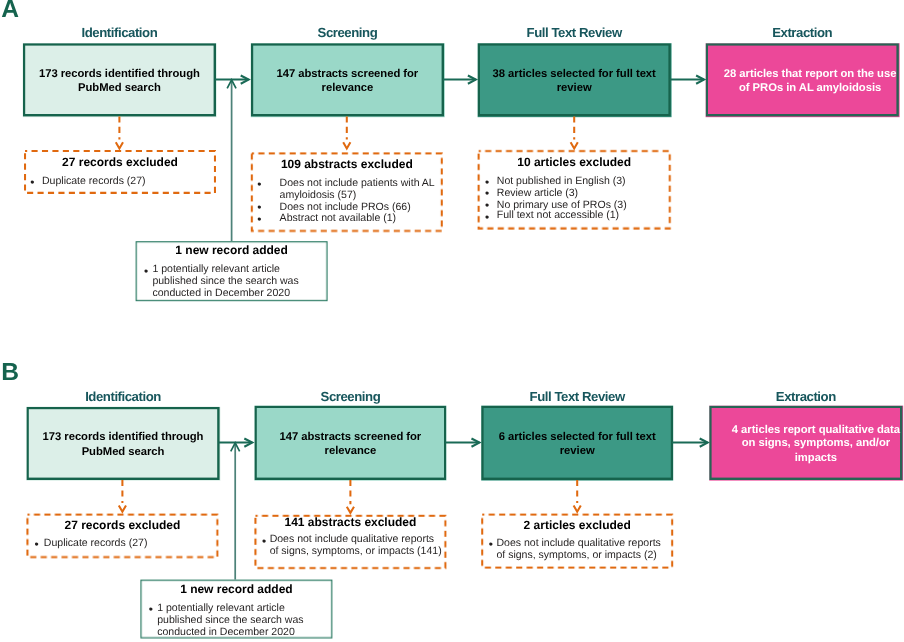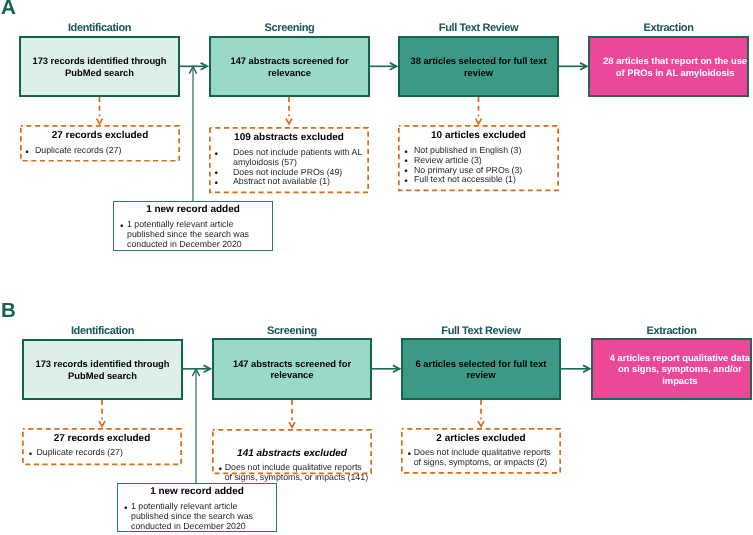--- a/index.html
+++ b/index.html
@@ -61,21 +61,21 @@
         <li style="padding-left:15px;"><span class="bl" style="left:5.2px;">•</span><span>Duplicate records (27)</span></li>
     </ul>
   </div>
   <div class="abs dbox" style="left:209px;top:127px;width:160px;height:66.2px;">
     <svg class="db" width="160" height="66.2" viewBox="0 0 160 66.2">
         <rect x="0.85" y="0.85" width="158.3" height="64.5" fill="none" stroke="#e0690f" stroke-width="1.7" stroke-dasharray="5.1 3.6" stroke-dashoffset="3.3"></rect>
       </svg>
     <div class="hd" style="margin-top:6px;">109 abstracts excluded</div>
     <ul class="items" style="margin-top:6px;">
         <li style="padding-left:24px;"><span class="bl" style="left:5.4px;">•</span><span>Does not include patients with AL</span><br><span>amyloidosis (57)</span></li>
-        <li style="padding-left:24px;"><span class="bl" style="left:5.4px;">•</span><span>Does not include PROs (49)</span></li>
+        <li style="padding-left:24px;"><span class="bl" style="left:5.4px;">•</span><span>Does not include PROs (66)</span></li>
         <li style="padding-left:24px;"><span class="bl" style="left:5.4px;">•</span><span>Abstract not available (1)</span></li>
     </ul>
   </div>
   <div class="abs dbox" style="left:398px;top:125px;width:161px;height:66.2px;">
     <svg class="db" width="161" height="66.2" viewBox="0 0 161 66.2">
         <rect x="0.85" y="0.85" width="159.3" height="64.5" fill="none" stroke="#e0690f" stroke-width="1.7" stroke-dasharray="5.1 3.6" stroke-dashoffset="3.3"></rect>
       </svg>
     <div class="hd" style="margin-top:6px;">10 articles excluded</div>
     <ul class="items" style="margin-top:6px;">
         <li style="padding-left:16px;"><span class="bl" style="left:6.2px;">•</span><span>Not published in English (3)</span></li>
@@ -114,21 +114,21 @@
       </svg>
     <div class="hd" style="margin-top:6px;">27 records excluded</div>
     <ul class="items" style="margin-top:5px;">
         <li style="padding-left:14.5px;"><span class="bl" style="left:6.8px;">•</span><span>Duplicate records (27)</span></li>
     </ul>
   </div>
   <div class="abs dbox" style="left:212px;top:429px;width:160px;height:45.2px;">
     <svg class="db" width="160" height="45.2" viewBox="0 0 160 45.2">
         <rect x="0.85" y="0.85" width="158.3" height="43.5" fill="none" stroke="#e0690f" stroke-width="1.7" stroke-dasharray="5.1 3.6" stroke-dashoffset="3.3"></rect>
       </svg>
-    <div class="hd" style="margin-top:20px;font-style:italic;">141 abstracts excluded</div>
+    <div class="hd" style="margin-top:2px;">141 abstracts excluded</div>
     <ul class="items" style="margin-top:5px;">
         <li style="padding-left:12.7px;"><span class="bl" style="left:6.4px;">•</span><span>Does not include qualitative reports</span><br><span>of signs, symptoms, or impacts (141)</span></li>
     </ul>
   </div>
   <div class="abs dbox" style="left:401px;top:428px;width:160px;height:45.8px;">
     <svg class="db" width="160" height="45.8" viewBox="0 0 160 45.8">
         <rect x="0.85" y="0.85" width="158.3" height="44.099999999999994" fill="none" stroke="#e0690f" stroke-width="1.7" stroke-dasharray="5.1 3.6" stroke-dashoffset="3.3"></rect>
       </svg>
     <div class="hd" style="margin-top:6px;">2 articles excluded</div>
     <ul class="items" style="margin-top:5px;">

